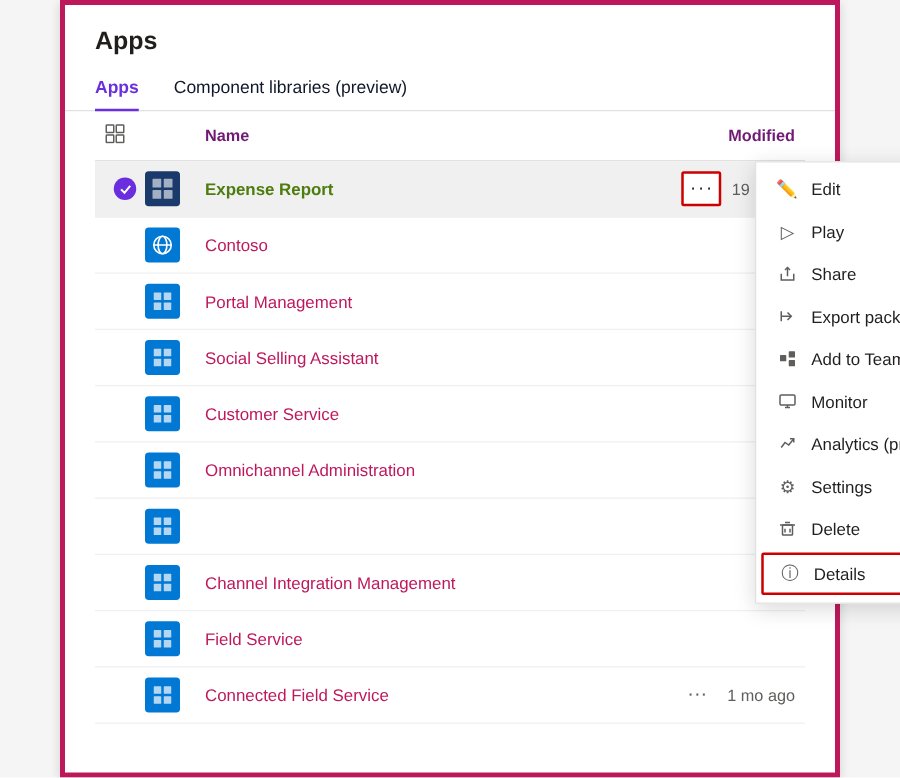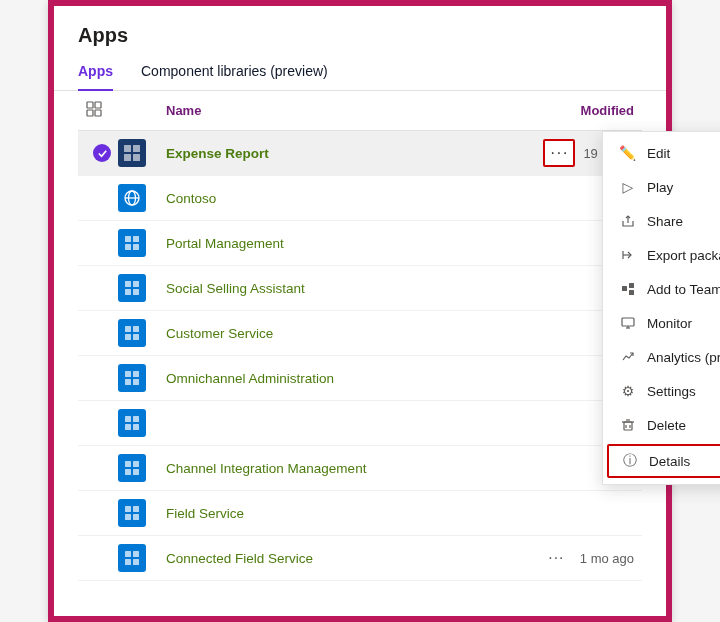--- a/index.html
+++ b/index.html
@@ -8,21 +8,21 @@
       background: #f5f5f5;
       display: flex;
       justify-content: center;
       align-items: center;
       min-height: 100vh;
     }
     .window {
       width: 624px;
       min-height: 622px;
       background: #fff;
-      border: 6px solid #be185d;
+      border: 4px solid #be185d;
       box-shadow: 0 2px 8px rgba(0,0,0,0.15);
       position: relative;
     }
     .page-title {
       font-size: 20px;
       font-weight: 600;
       color: #201f1e;
       padding: 18px 24px 8px 24px;
     }
     .tabs-bar {
@@ -72,21 +72,21 @@
       padding: 8px 8px;
       border-bottom: 1px solid #f0f0f0;
       cursor: pointer;
       position: relative;
     }
     .table-row.selected {
       background: #f0f0f0;
     }
     .app-name {
       font-size: 13.5px;
-      color: #4d7c0f;
+      color: #be185d;
     }
     .app-name.dark {
       color: #4d7c0f;
       font-weight: 600;
     }
     .modified-text {
       font-size: 13px;
       color: #605e5c;
       text-align: right;
     }

